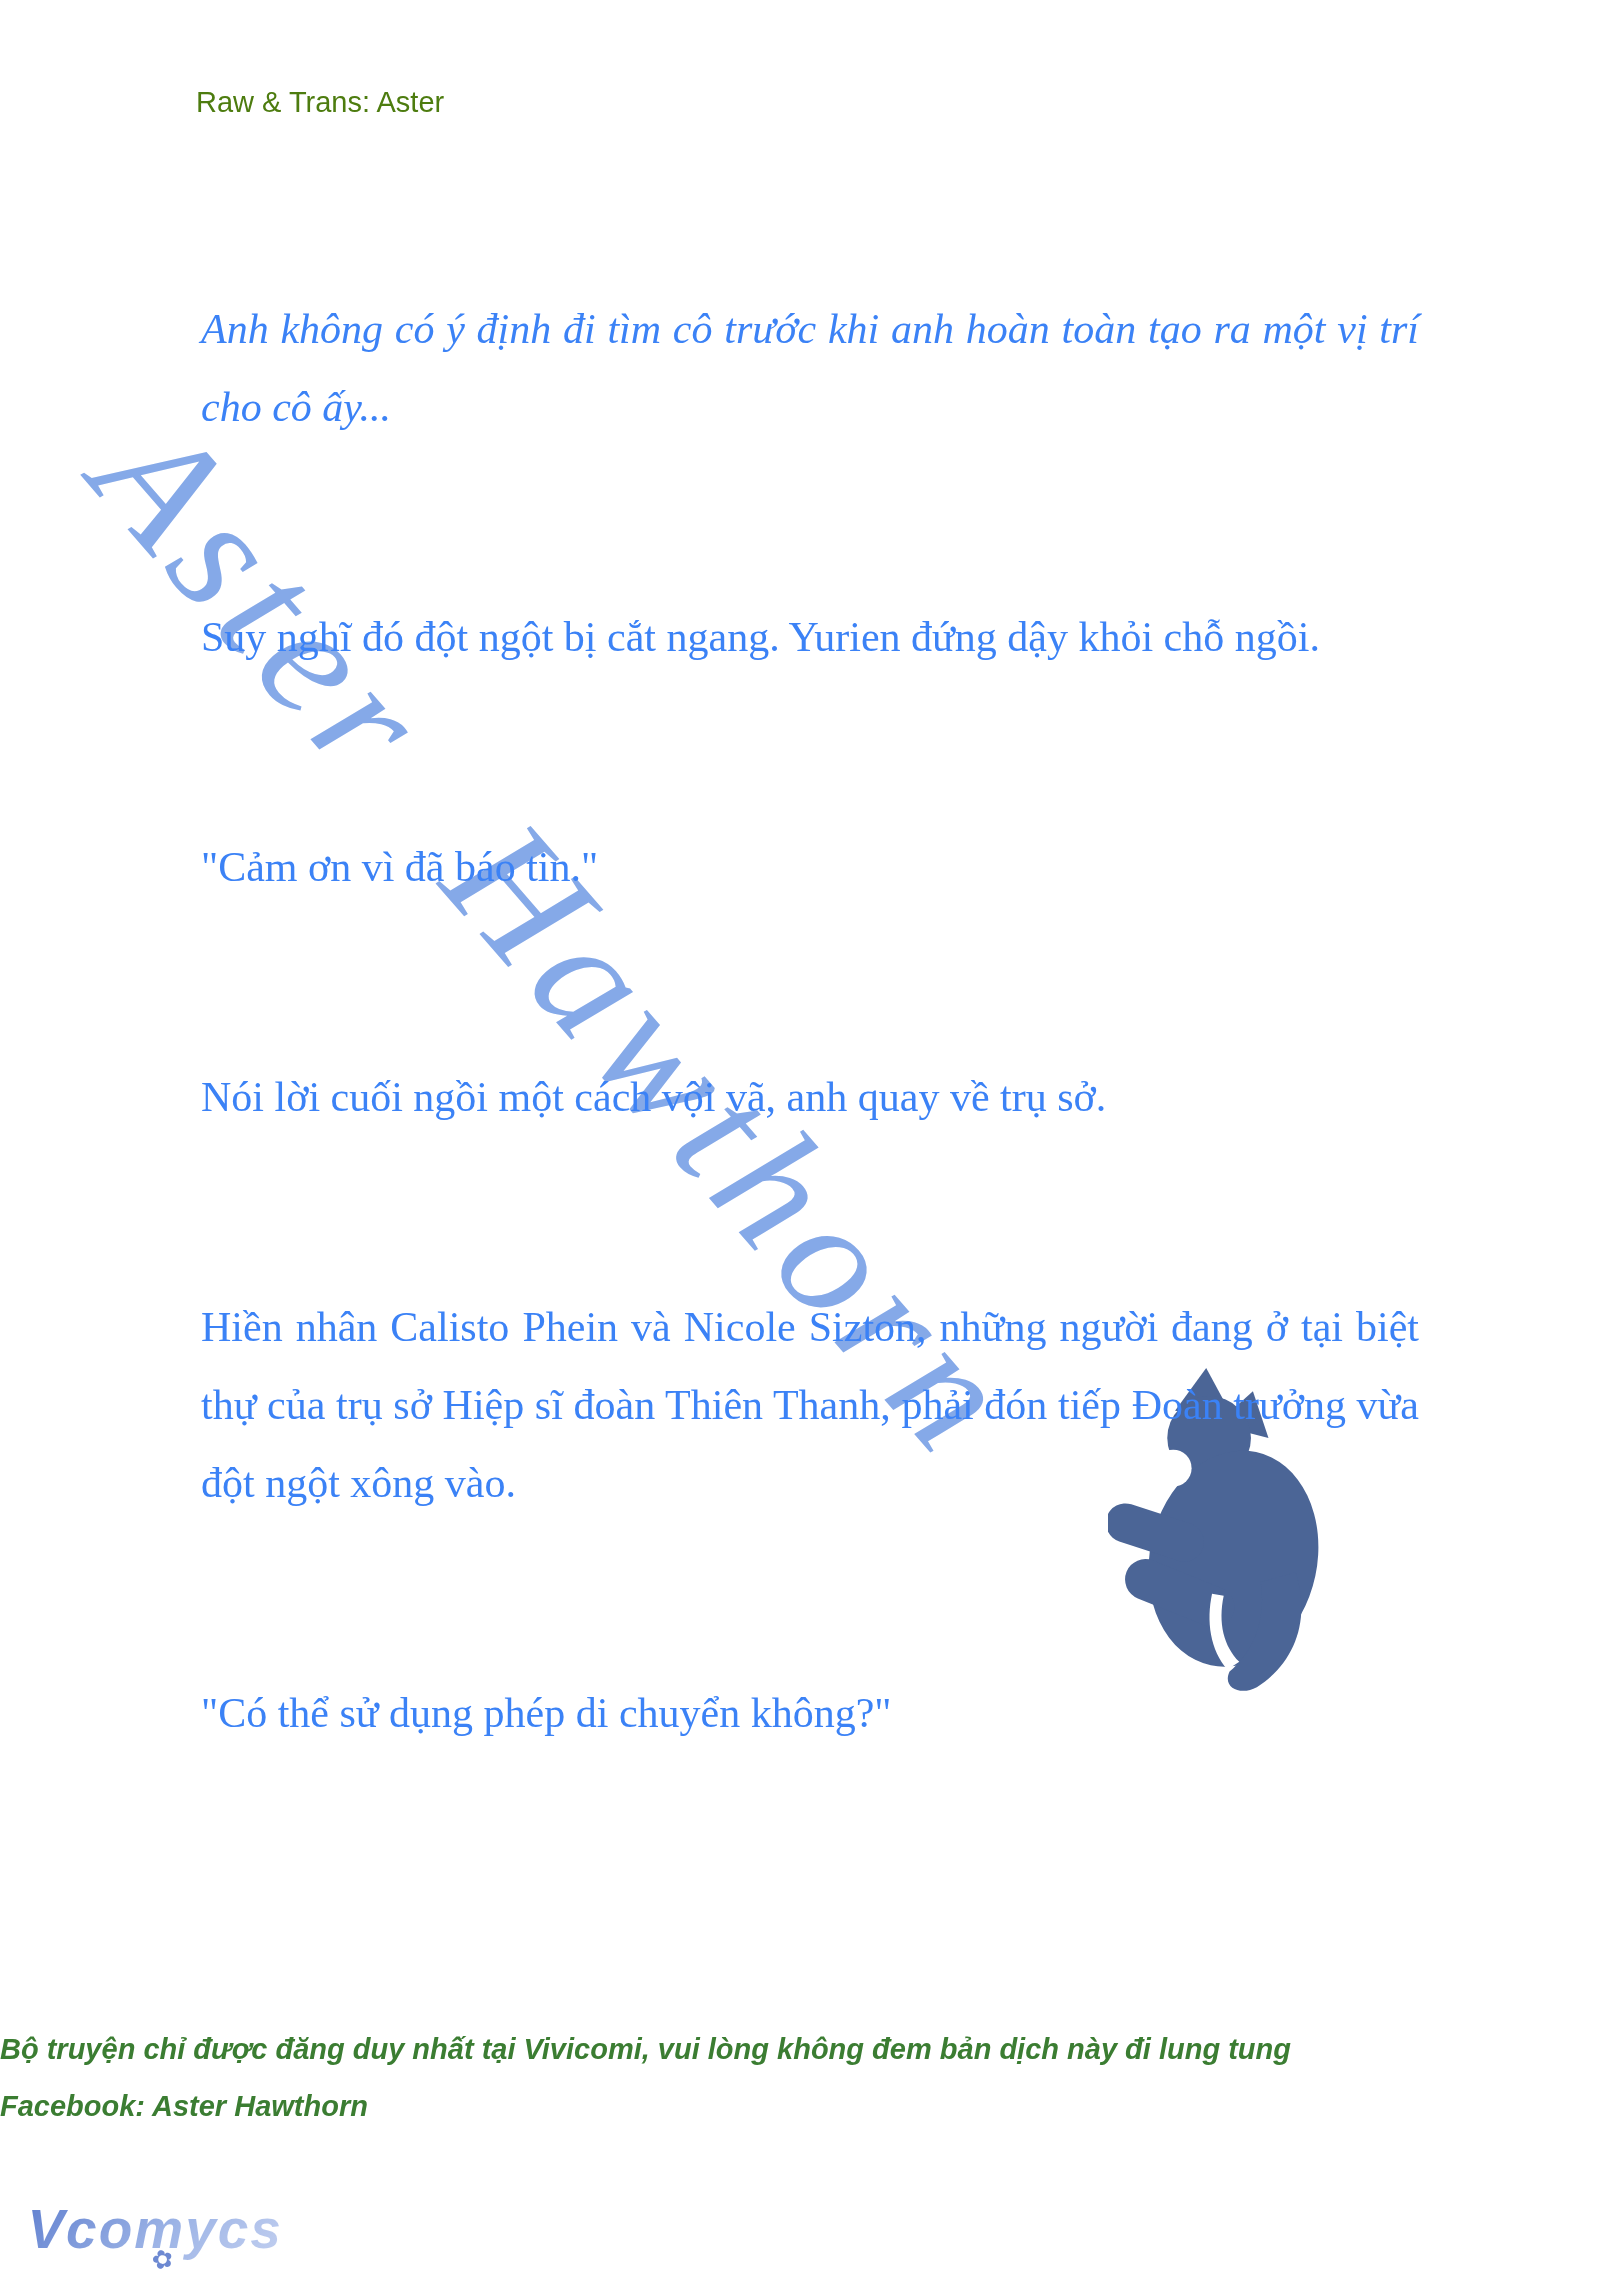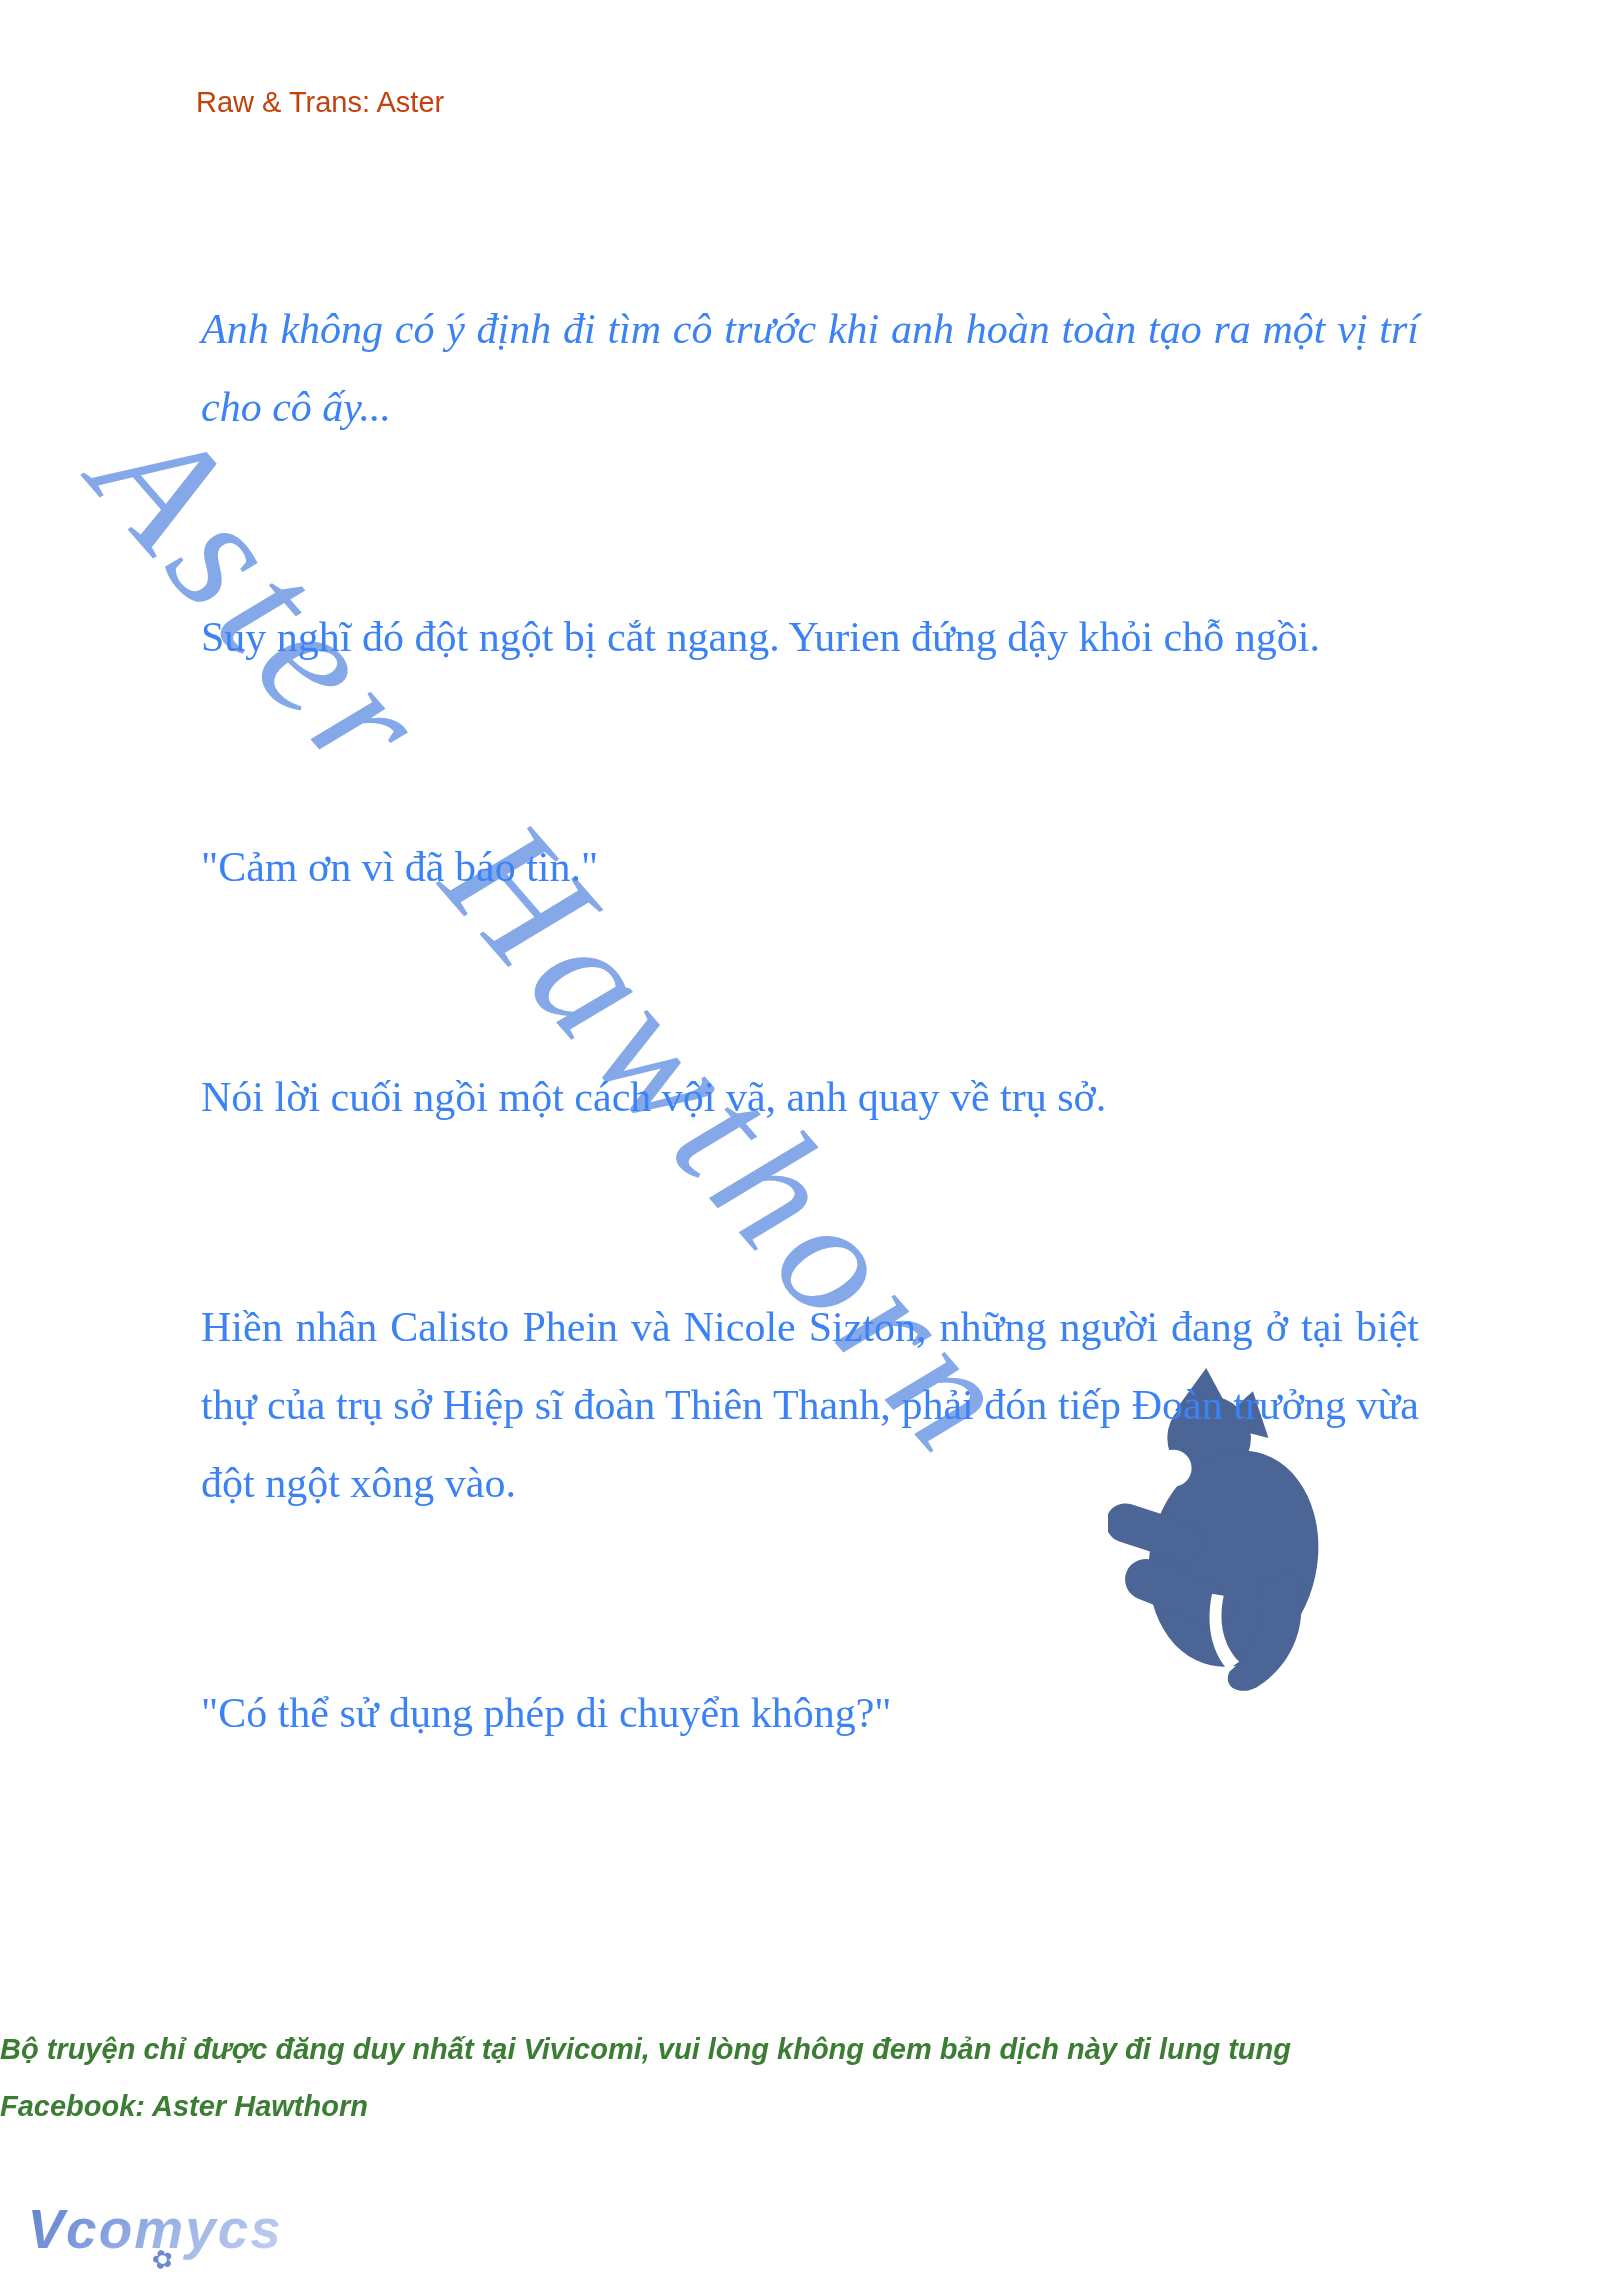--- a/index.html
+++ b/index.html
@@ -38,21 +38,21 @@
     width: 211px;
     height: 326px;
     z-index: 1;
   }
   .header {
     position: absolute;
     left: 196px;
     top: 86px;
     font-family: "Liberation Sans", sans-serif;
     font-size: 29px;
-    color: #c2410c;
+    color: #4d7c0f;
     z-index: 3;
   }
   .content {
     position: absolute;
     left: 201px;
     top: 290px;
     width: 1218px;
     z-index: 2;
   }
   .content p {

